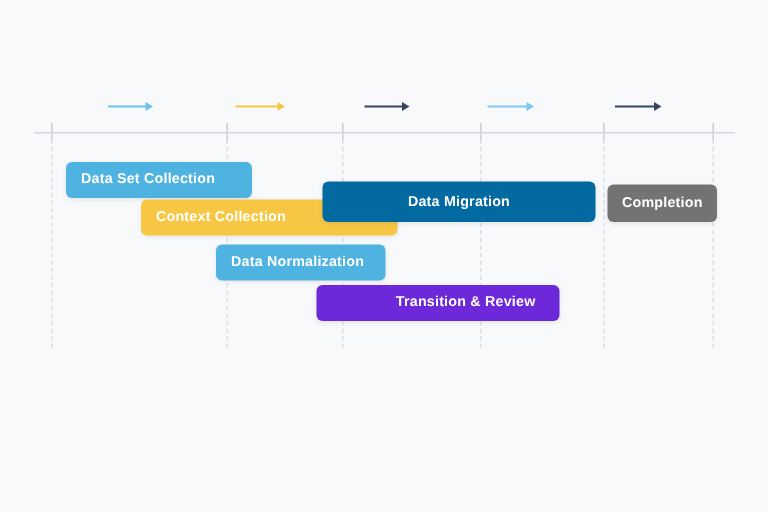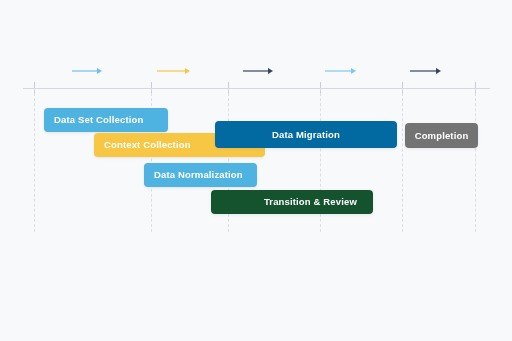--- a/index.html
+++ b/index.html
@@ -140,18 +140,18 @@
       </div>
       <div class="bar align-center" style="left: 215px; top: 121px; width: 182px; height: 27px; background: #0369a1; z-index: 5;">
         <span class="bar-label">Data Migration</span>
       </div>
       <div class="bar align-center" style="left: 405px; top: 123px; width: 73px; height: 25px; background: #737373; z-index: 3;">
         <span class="bar-label">Completion</span>
       </div>
       <div class="bar align-left" style="left: 144px; top: 163px; width: 113px; height: 24px; background: rgb(78, 179, 224); z-index: 3; text-align: right;">
         <span class="bar-label">Data Normalization</span>
       </div>
-      <div class="bar align-right" style="left: 211px; top: 190px; width: 162px; height: 24px; background: #14532d; z-index: 3;">
+      <div class="bar align-right" style="left: 211px; top: 190px; width: 162px; height: 24px; background: #6d28d9; z-index: 3;">
         <span class="bar-label">Transition &amp; Review</span>
       </div>
     </div>
 
 </div>
 
 </body></html>

